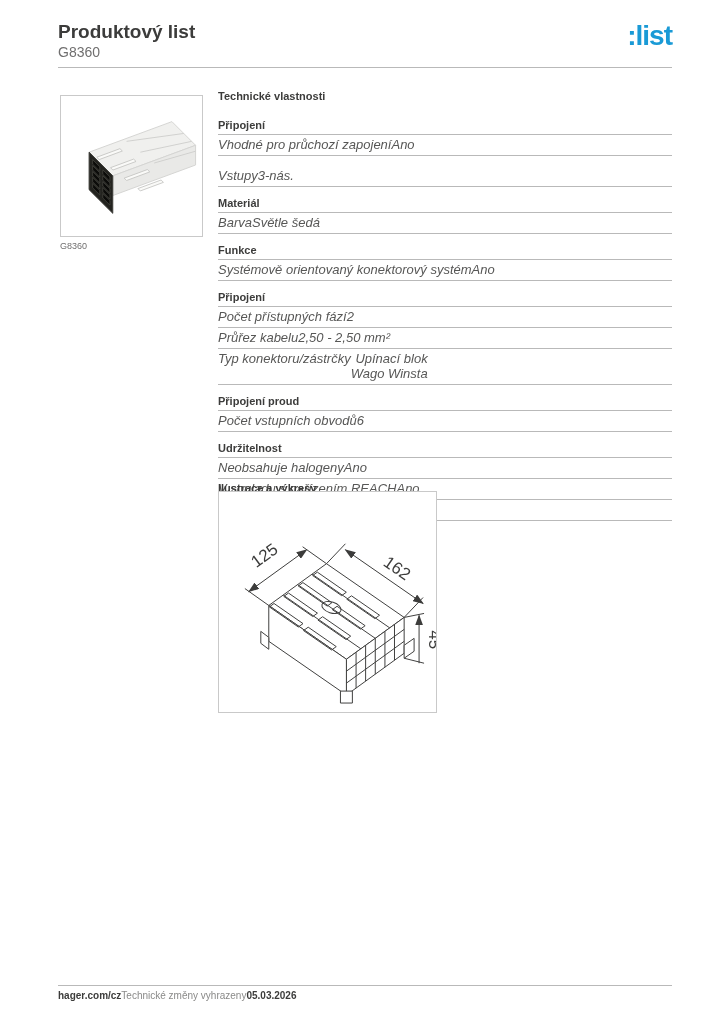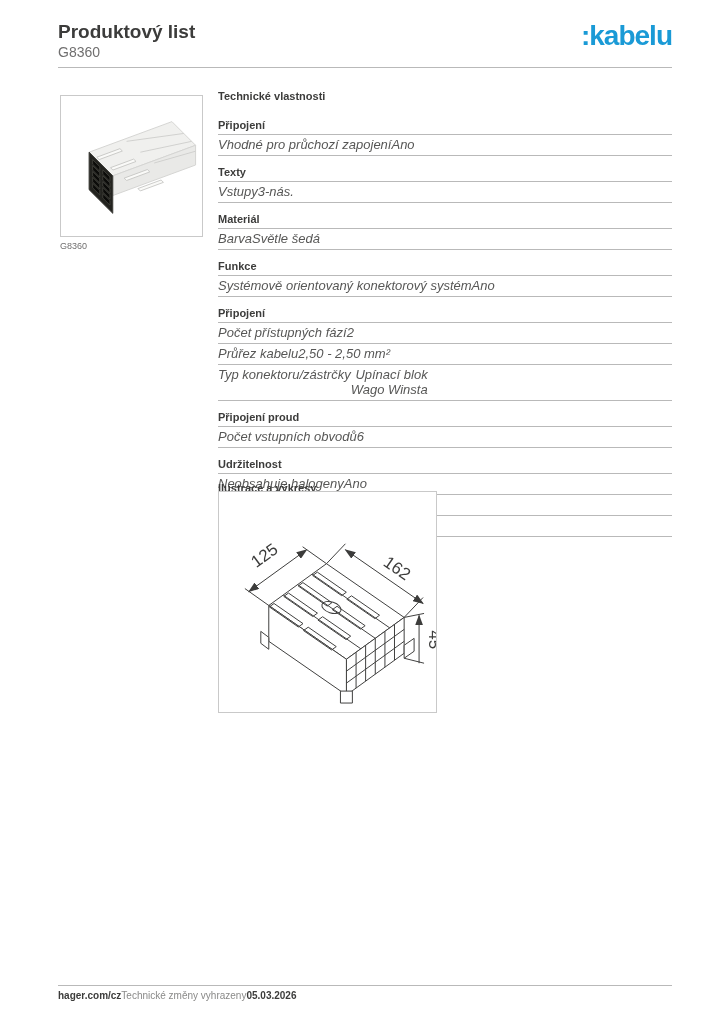--- a/index.html
+++ b/index.html
@@ -45,21 +45,21 @@
   .face { stroke:#3f3f3e; stroke-width:1; fill:#ffffff; }
 </style>
 </head>
 <body>
 
 <div class="page">
 
   <div class="hdr">
     <div class="hdr-title">Produktový list</div>
     <div class="hdr-sub">G8360</div>
-    <div class="logo">:kabelu</div>
+    <div class="logo">:list</div>
   </div>
   <div class="hdr-rule"></div>
 
   <div class="photo-box">
     <svg viewBox="0 0 142 142">
 
       <polygon points="28,57 112,26 136,50 52,81" fill="#f0f0ee" stroke="#d4d4d2" stroke-width="1"></polygon>
 
       <polygon points="52,81 136,50 136,70 52,101" fill="#e9e9e7" stroke="#d4d4d2" stroke-width="1"></polygon>
 
@@ -99,21 +99,20 @@
 
     <div class="spec-section">
       <div class="spec-heading">Připojení</div>
       <div class="spec-row">
         <span class="spec-label">Vhodné pro průchozí zapojení</span>
         <span class="spec-value">Ano</span>
       </div>
     </div>
 
     <div class="spec-section">
-      <div class="spec-heading">Texty</div>
       <div class="spec-row">
         <span class="spec-label">Vstupy</span>
         <span class="spec-value">3-nás.</span>
       </div>
     </div>
 
     <div class="spec-section">
       <div class="spec-heading">Materiál</div>
       <div class="spec-row">
         <span class="spec-label">Barva</span>

